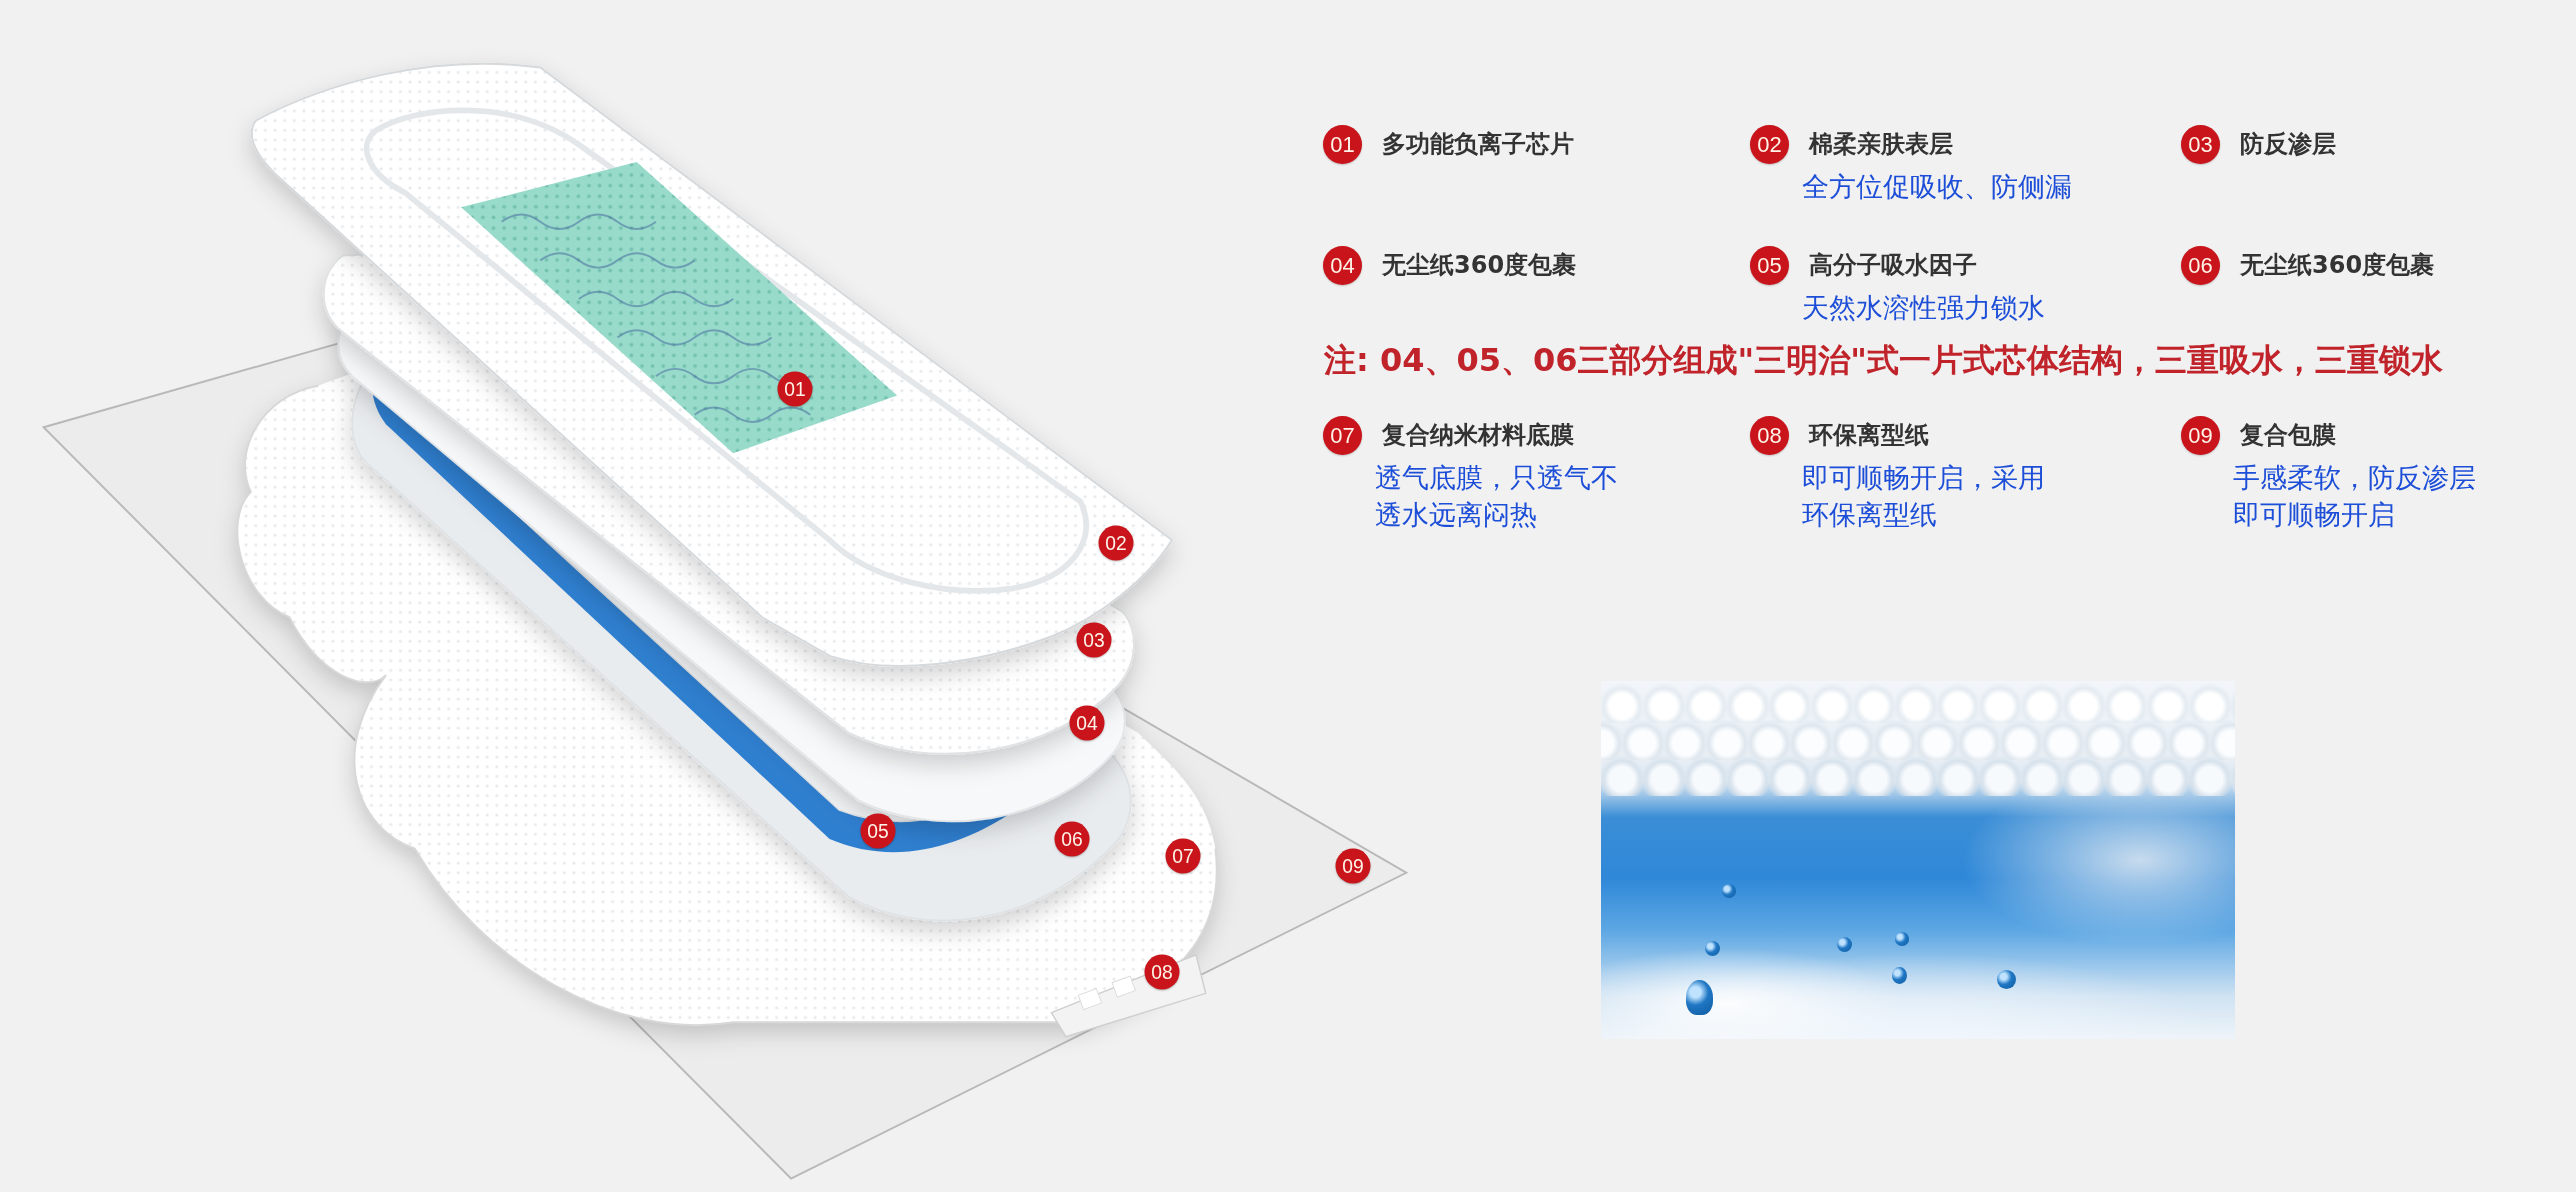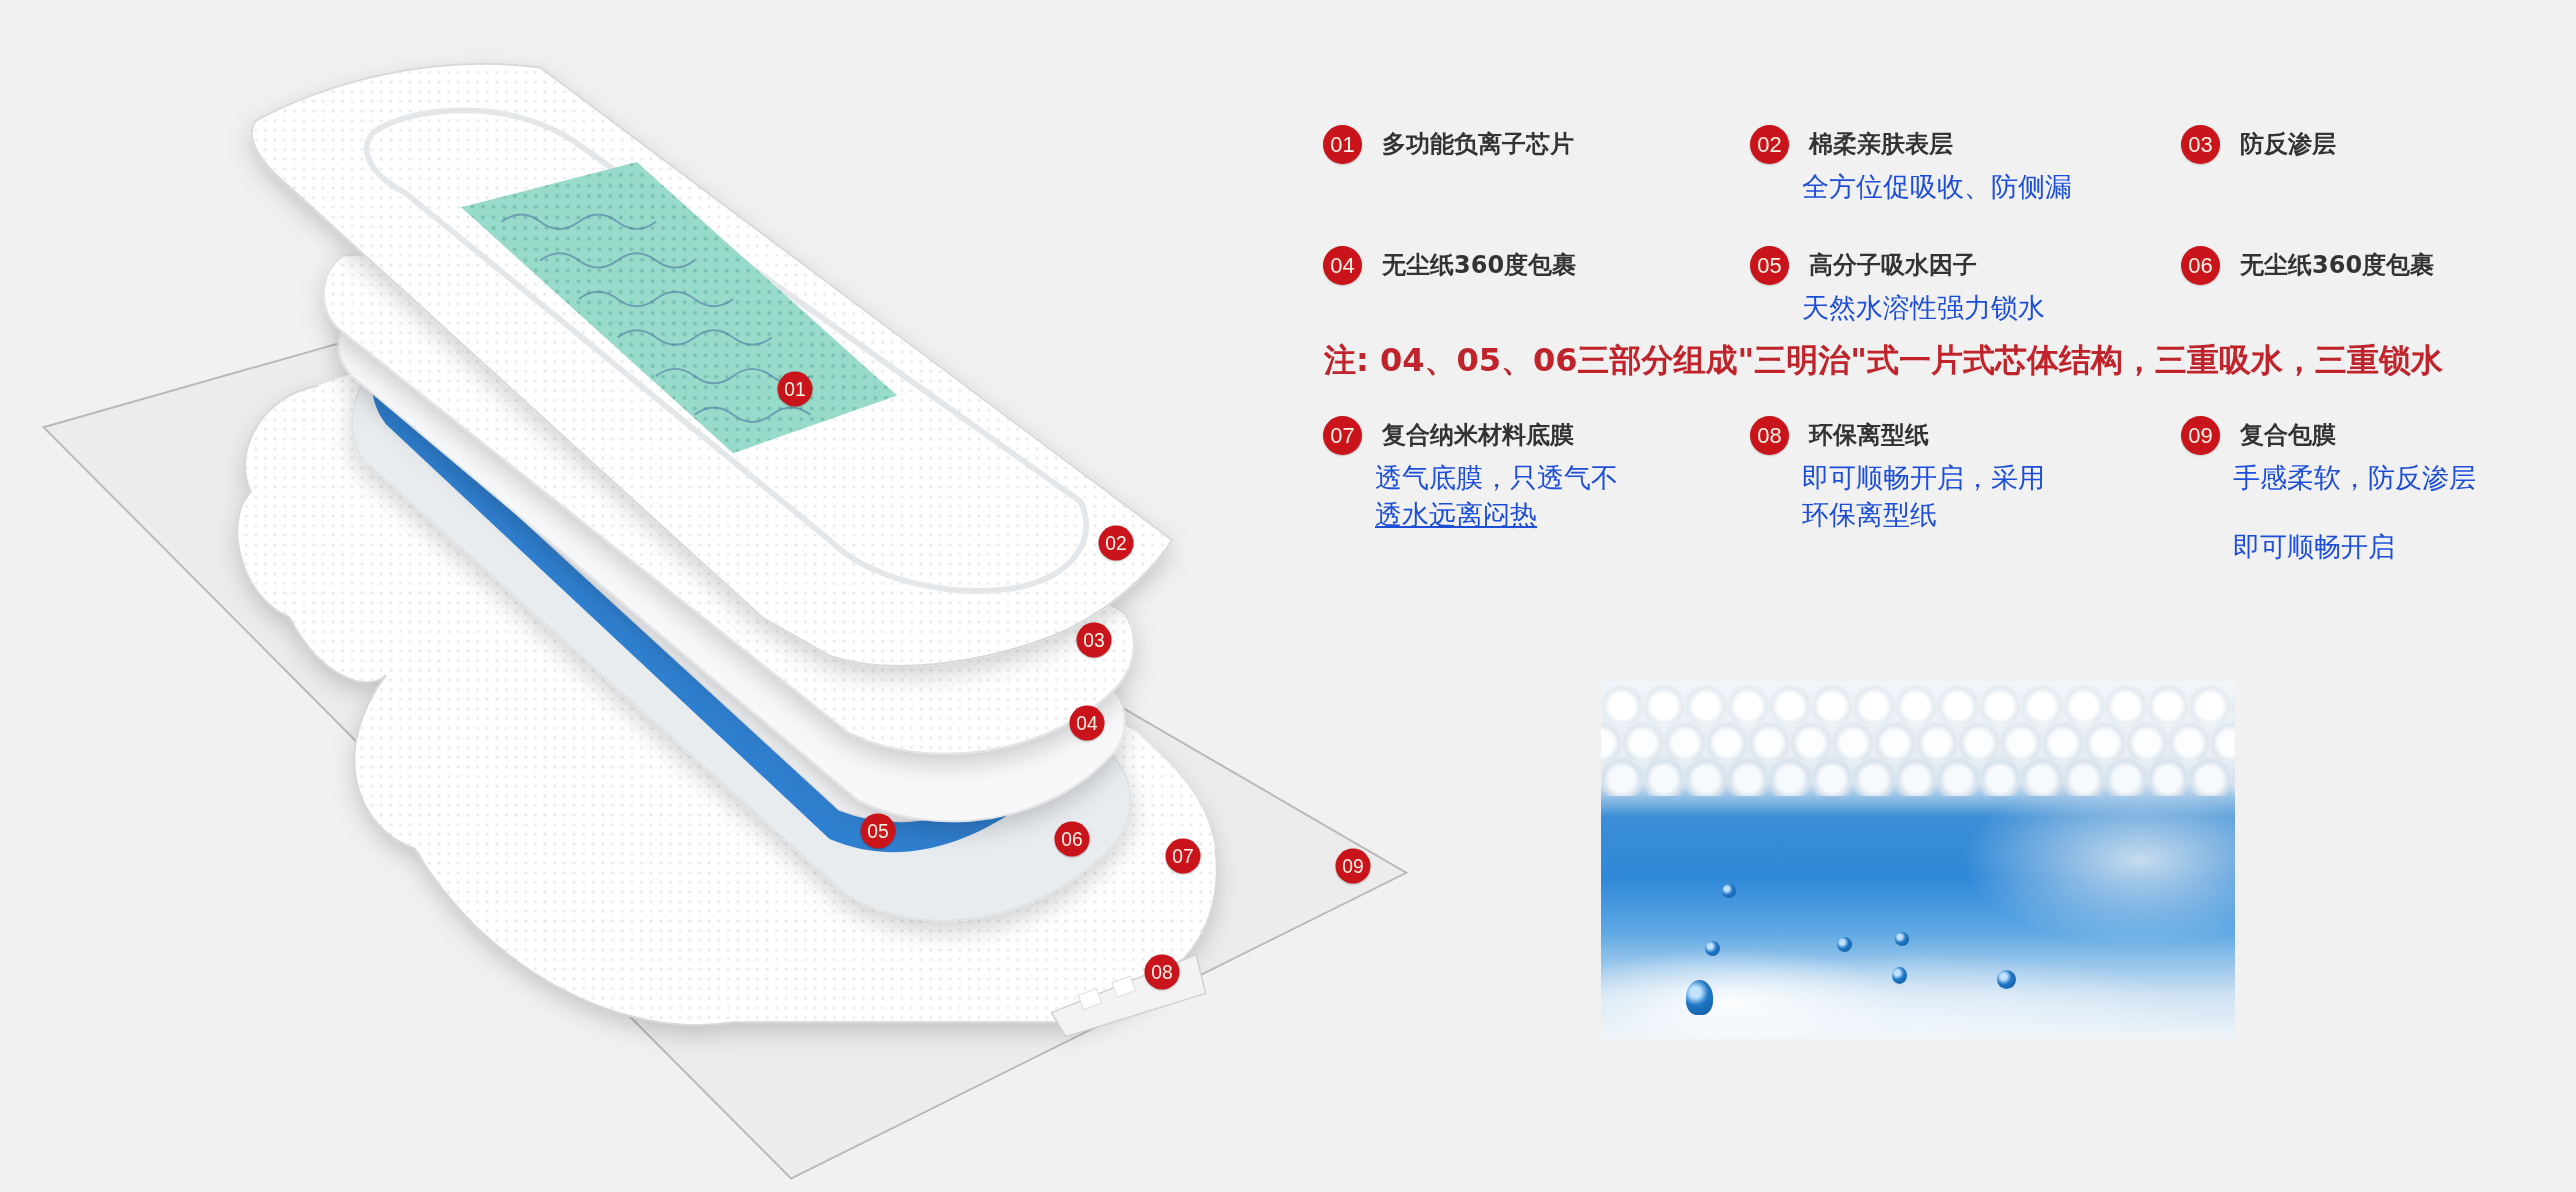--- a/index.html
+++ b/index.html
@@ -154,33 +154,33 @@
     <div class="badge">06</div>
     <div class="title">无尘纸360度包裹</div>
   </div>
 
   <div class="note">注: 04、05、06三部分组成"三明治"式一片式芯体结构，三重吸水，三重锁水</div>
 
   <div class="item" style="left:1323px; top:413px;">
     <div class="badge">07</div>
     <div class="title">复合纳米材料底膜</div>
     <div class="sub">透气底膜，只透气不</div>
-    <div class="sub" style="top:83px;text-decoration:underline;">透水远离闷热</div>
+    <div class="sub" style="top:83px;">透水远离闷热</div>
   </div>
   <div class="item" style="left:1750px; top:413px;">
     <div class="badge">08</div>
     <div class="title">环保离型纸</div>
     <div class="sub">即可顺畅开启，采用</div>
     <div class="sub" style="top:83px;">环保离型纸</div>
   </div>
   <div class="item" style="left:2181px; top:413px;">
     <div class="badge">09</div>
     <div class="title">复合包膜</div>
     <div class="sub">手感柔软，防反渗层</div>
-    <div class="sub" style="top:83px;margin-top:32px;">即可顺畅开启</div>
+    <div class="sub" style="top:83px;">即可顺畅开启</div>
   </div>
 </div>
 
 <div class="photo">
   <div class="bumps"></div>
   <div class="drop" style="left:104px; top:260px; width:15.4px; height:15.4px;"></div>
   <div class="drop" style="left:236px; top:256px; width:15.4px; height:15.4px;"></div>
   <div class="drop" style="left:294px; top:251px; width:13.5px; height:13.5px;"></div>
   <div class="drop" style="left:291px; top:286px; width:15.4px; height:17.4px;"></div>
   <div class="drop" style="left:396px; top:289px; width:19.3px; height:19.3px;"></div>

